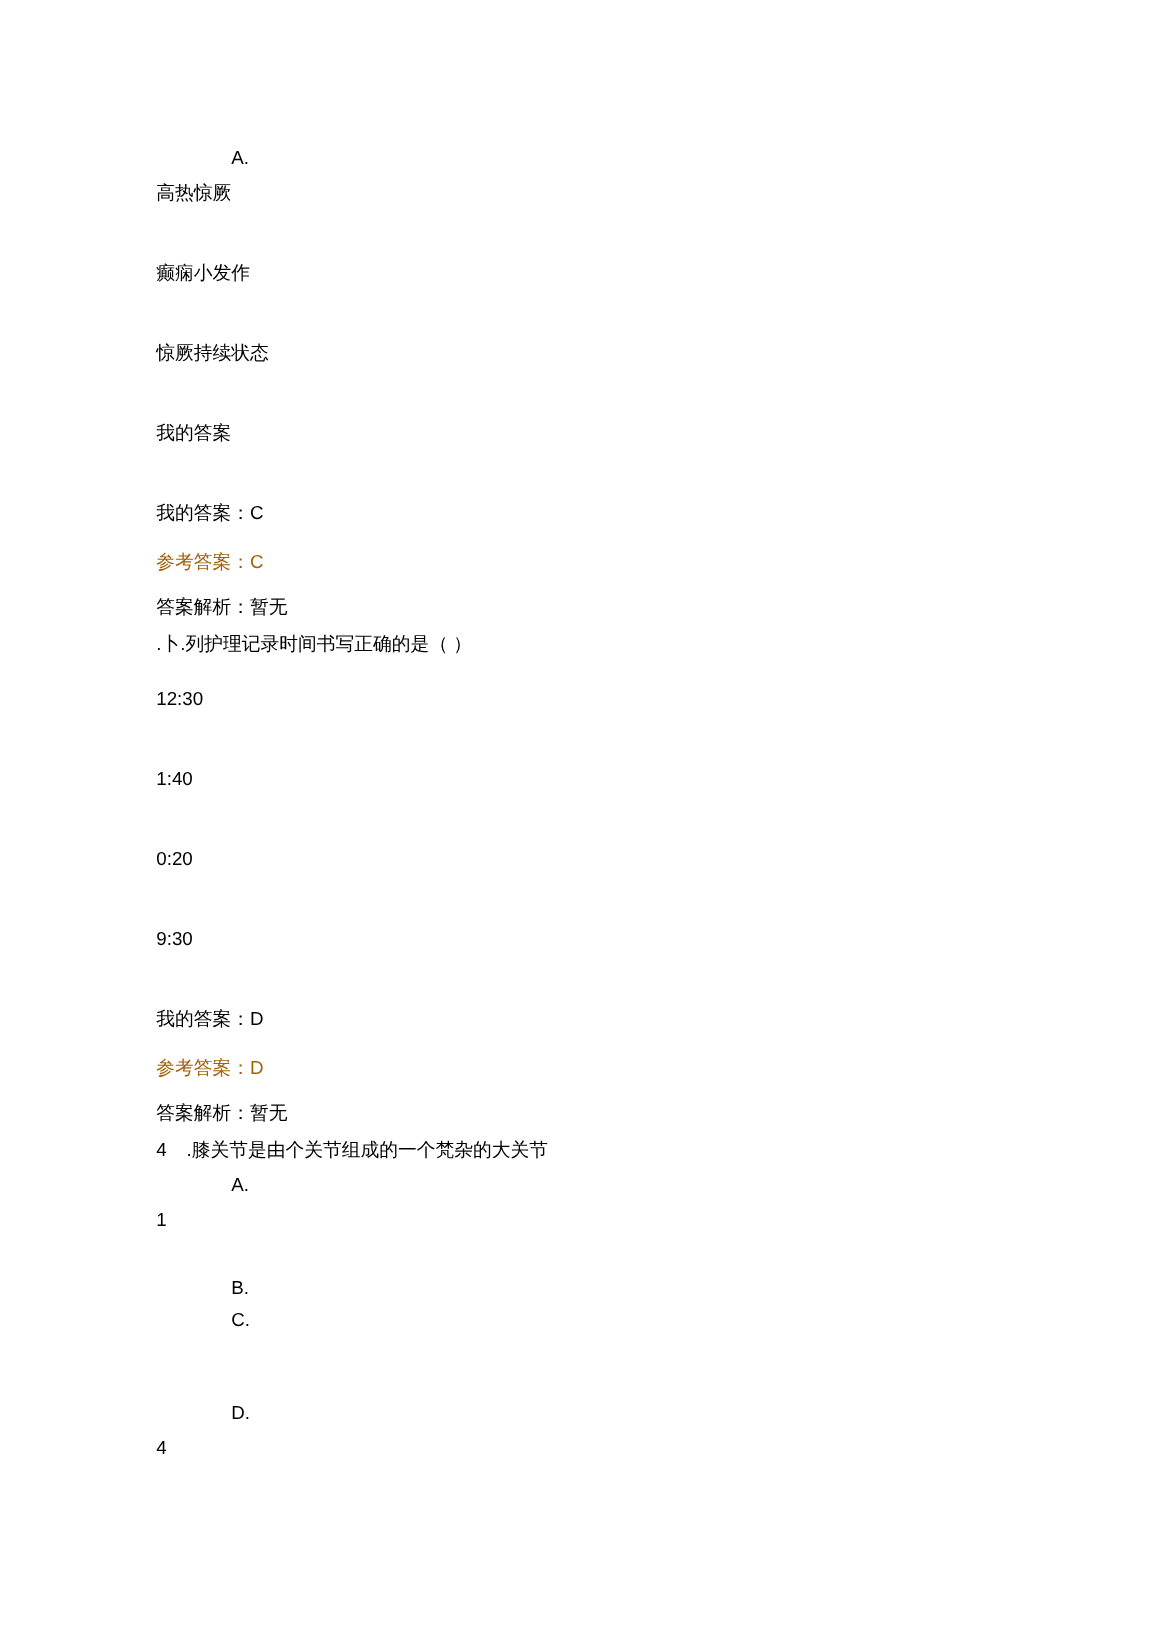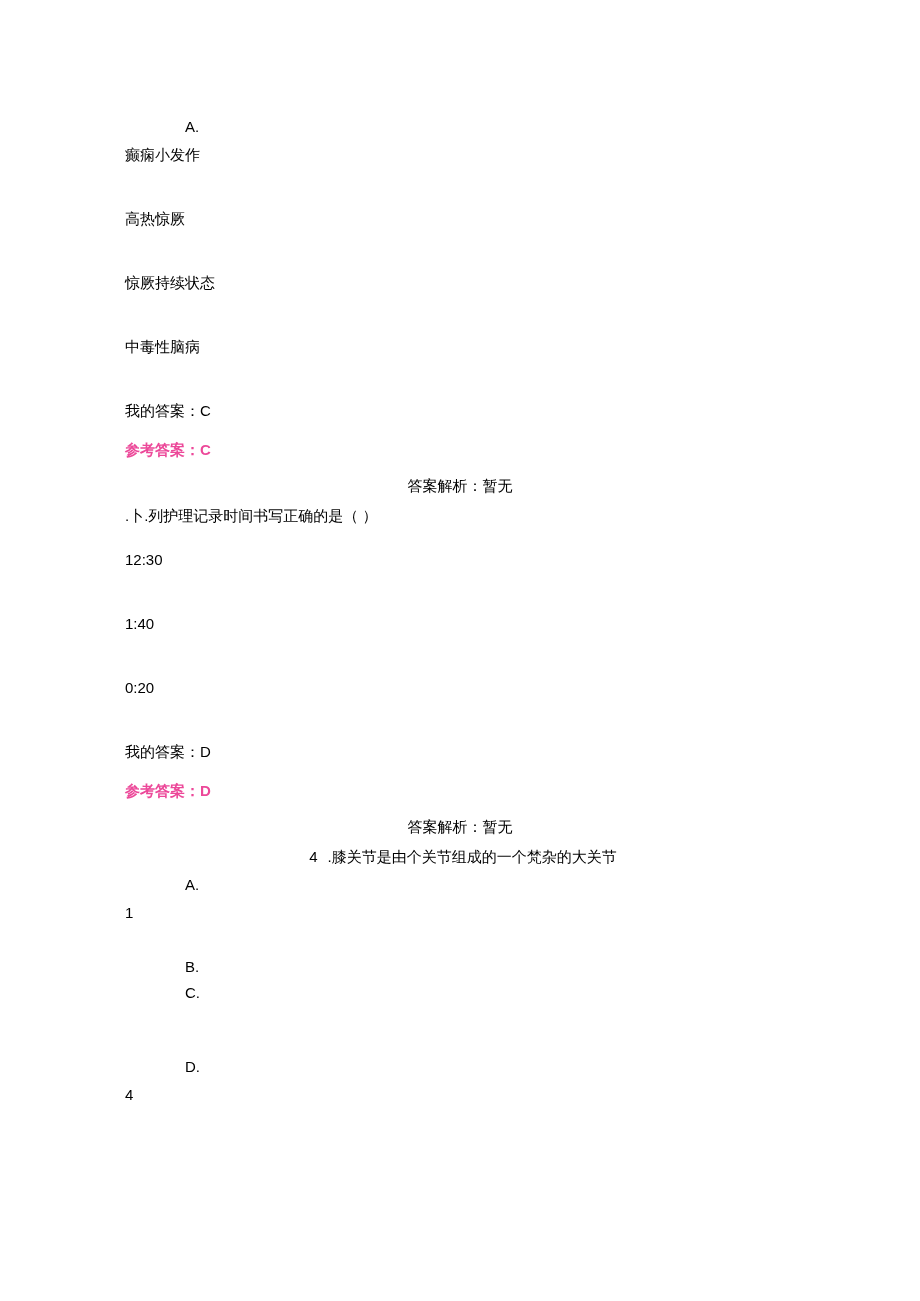--- a/index.html
+++ b/index.html
@@ -24,73 +24,72 @@
   }
   .my-answer {
     font-weight: normal;
     margin-top: 10px;
     margin-bottom: 15px;
   }
   .my-answer .letter {
     font-family: Arial, sans-serif;
   }
   .ref-answer {
-    color: #ec4899;
-    font-weight: bold;
+    color: #a16207;
+    font-weight: normal;
     margin-bottom: 12px;
   }
   .ref-answer .letter {
     font-family: Arial, sans-serif;
   }
   .explain {
     margin-bottom: 6px;
-    text-align: center;
   }
   .question-stem {
     margin-bottom: 20px;
   }
   .q4-stem {
     margin-bottom: 4px;
-    text-align: center;
   }
   .inline-num {
     display: inline-block;
     width: 20px;
   }
   .single-val {
     margin-bottom: 30px;
   }
 </style>
 </head>
 <body>
 
 <div class="page">
 
   <div class="option-letter">A.</div>
+  <div class="option-text">高热惊厥</div>
+
   <div class="option-text">癫痫小发作</div>
-
-  <div class="option-text">高热惊厥</div>
 
   <div class="option-text">惊厥持续状态</div>
 
-  <div class="option-text">中毒性脑病</div>
+  <div class="option-text">我的答案</div>
 
   <div class="my-answer">
     <span>我的答案：</span><span class="letter">C</span>
   </div>
   <div class="ref-answer">
     <span>参考答案：</span><span class="letter">C</span>
   </div>
   <div class="explain">答案解析：暂无</div>
 
   <div class="question-stem">.卜.列护理记录时间书写正确的是（ ）</div>
 
   <div class="option-text">12:30</div>
   <div class="option-text">1:40</div>
   <div class="option-text">0:20</div>
+  <div class="option-text">9:30</div>
 
   <div class="my-answer">
     <span>我的答案：</span><span class="letter">D</span>
   </div>
   <div class="ref-answer">
     <span>参考答案：</span><span class="letter">D</span>
   </div>
   <div class="explain">答案解析：暂无</div>
 
   <div class="q4-stem">

